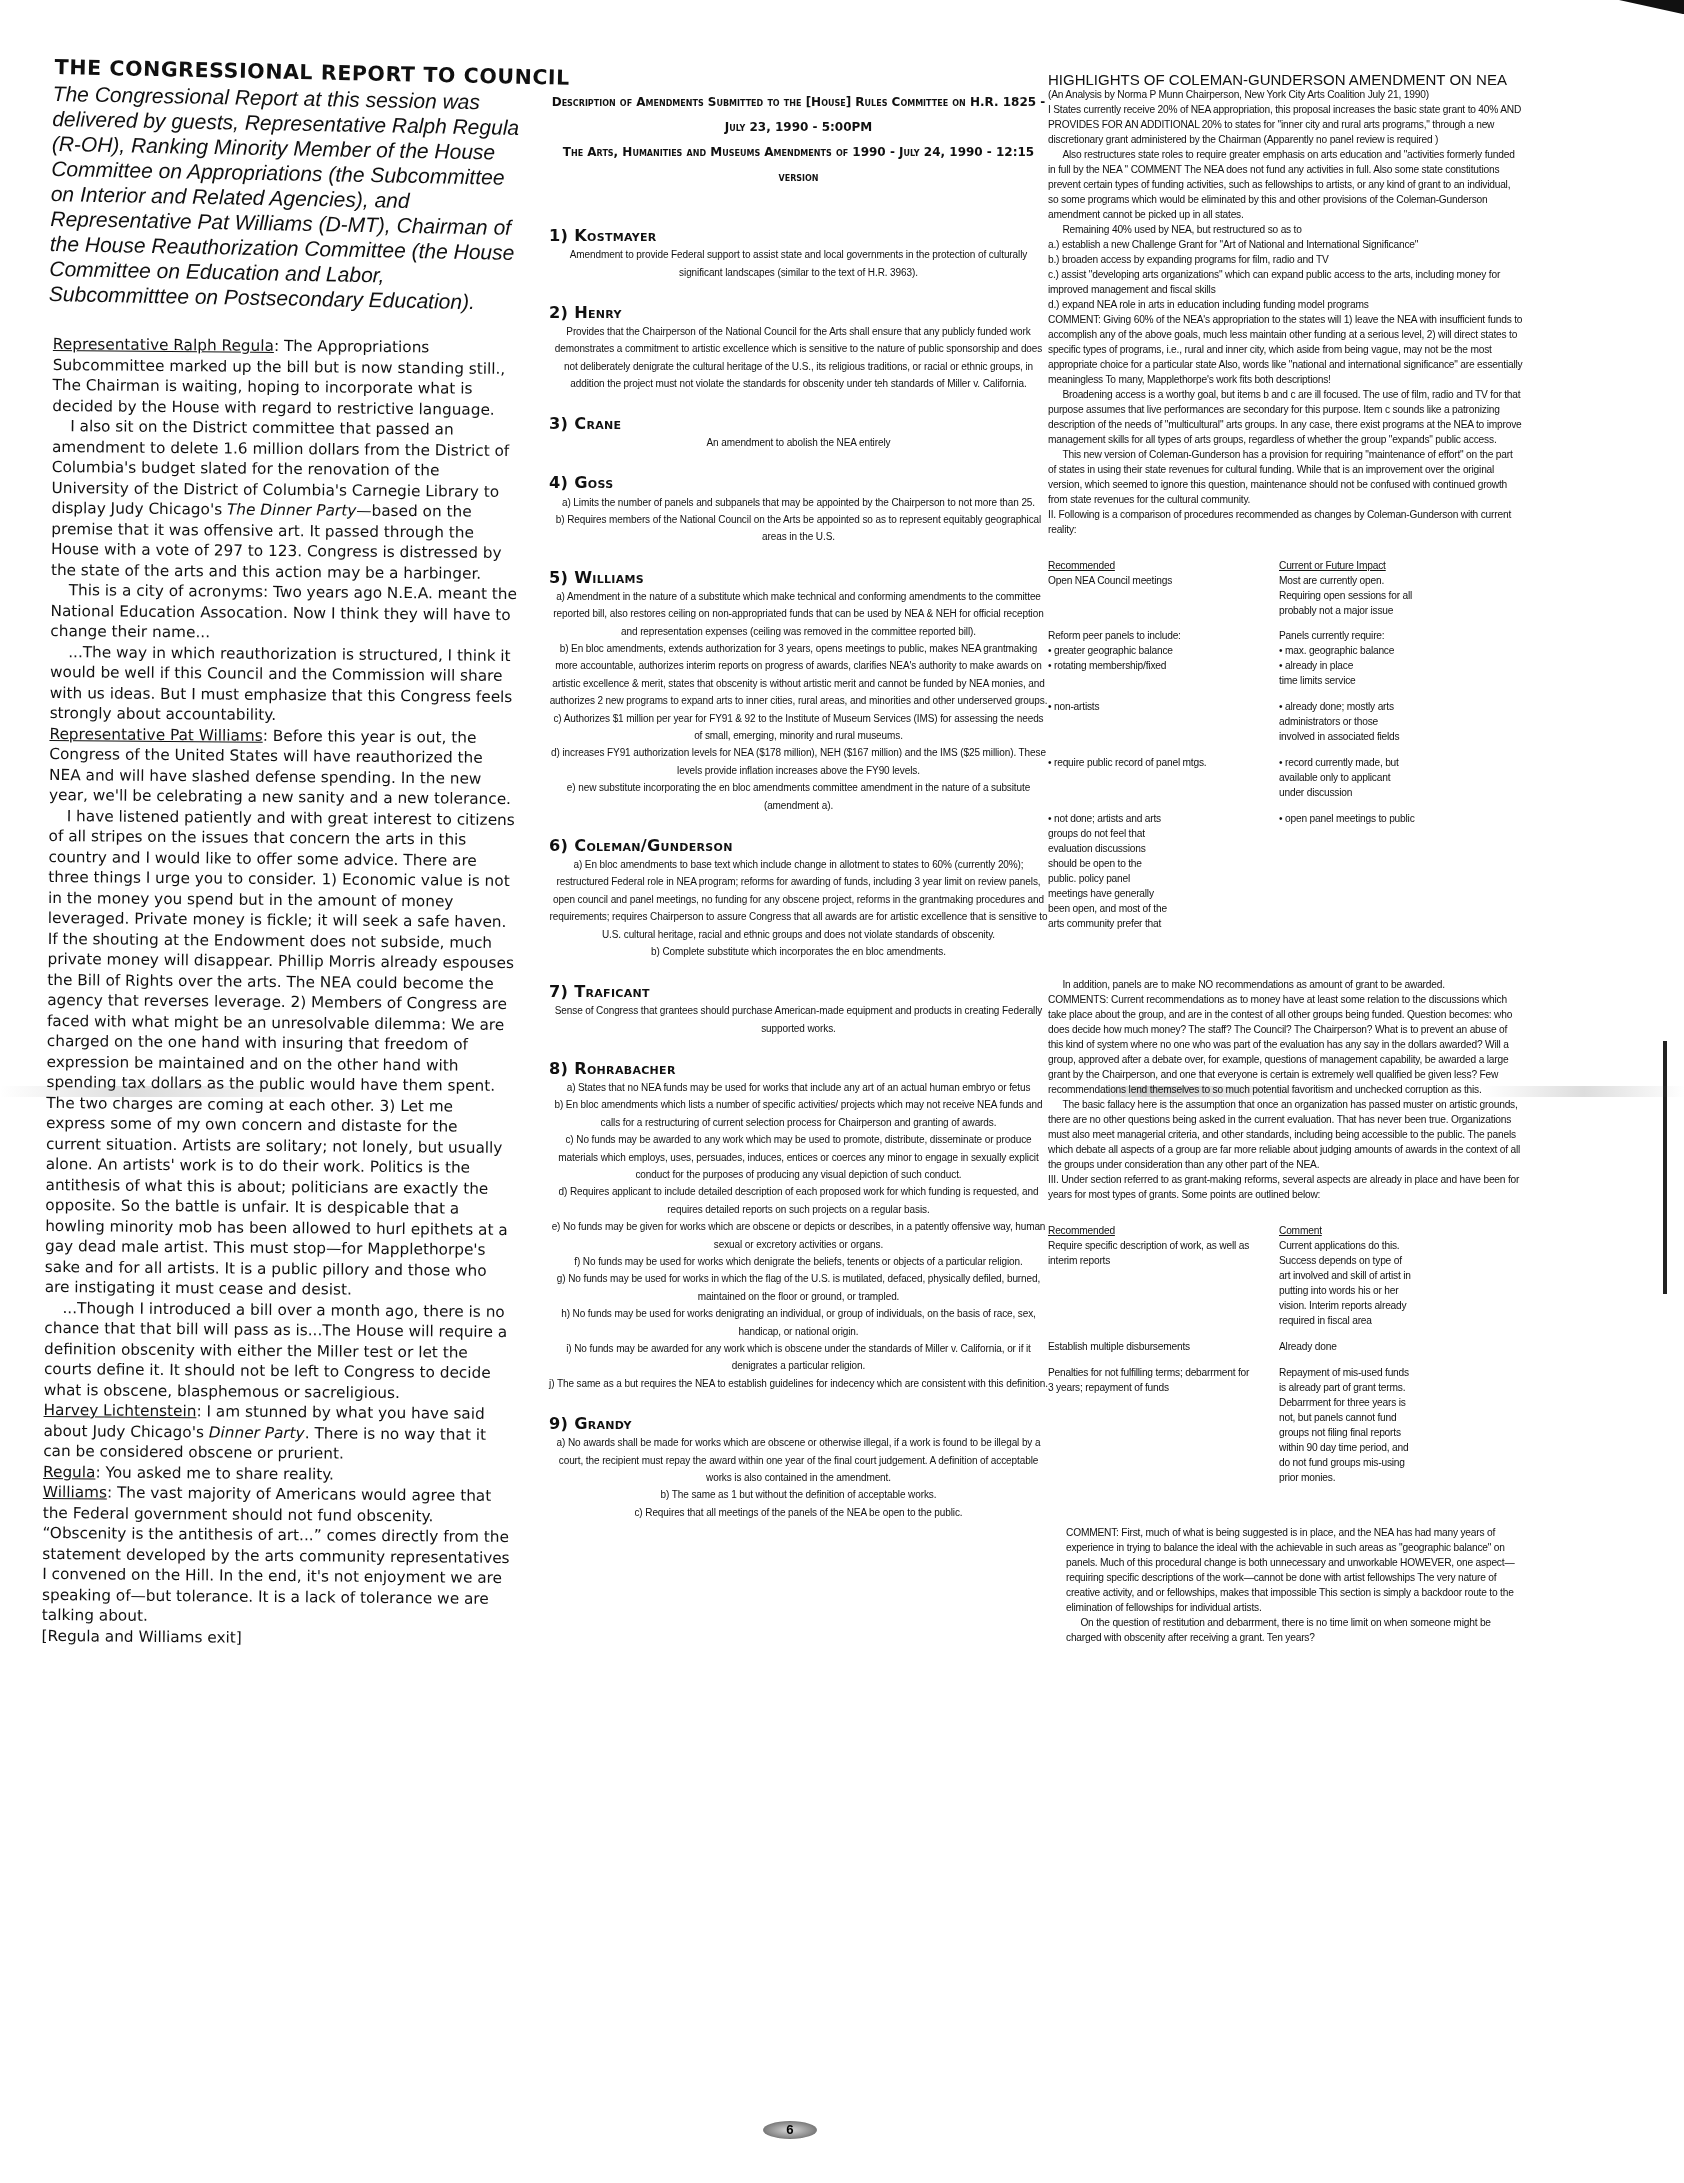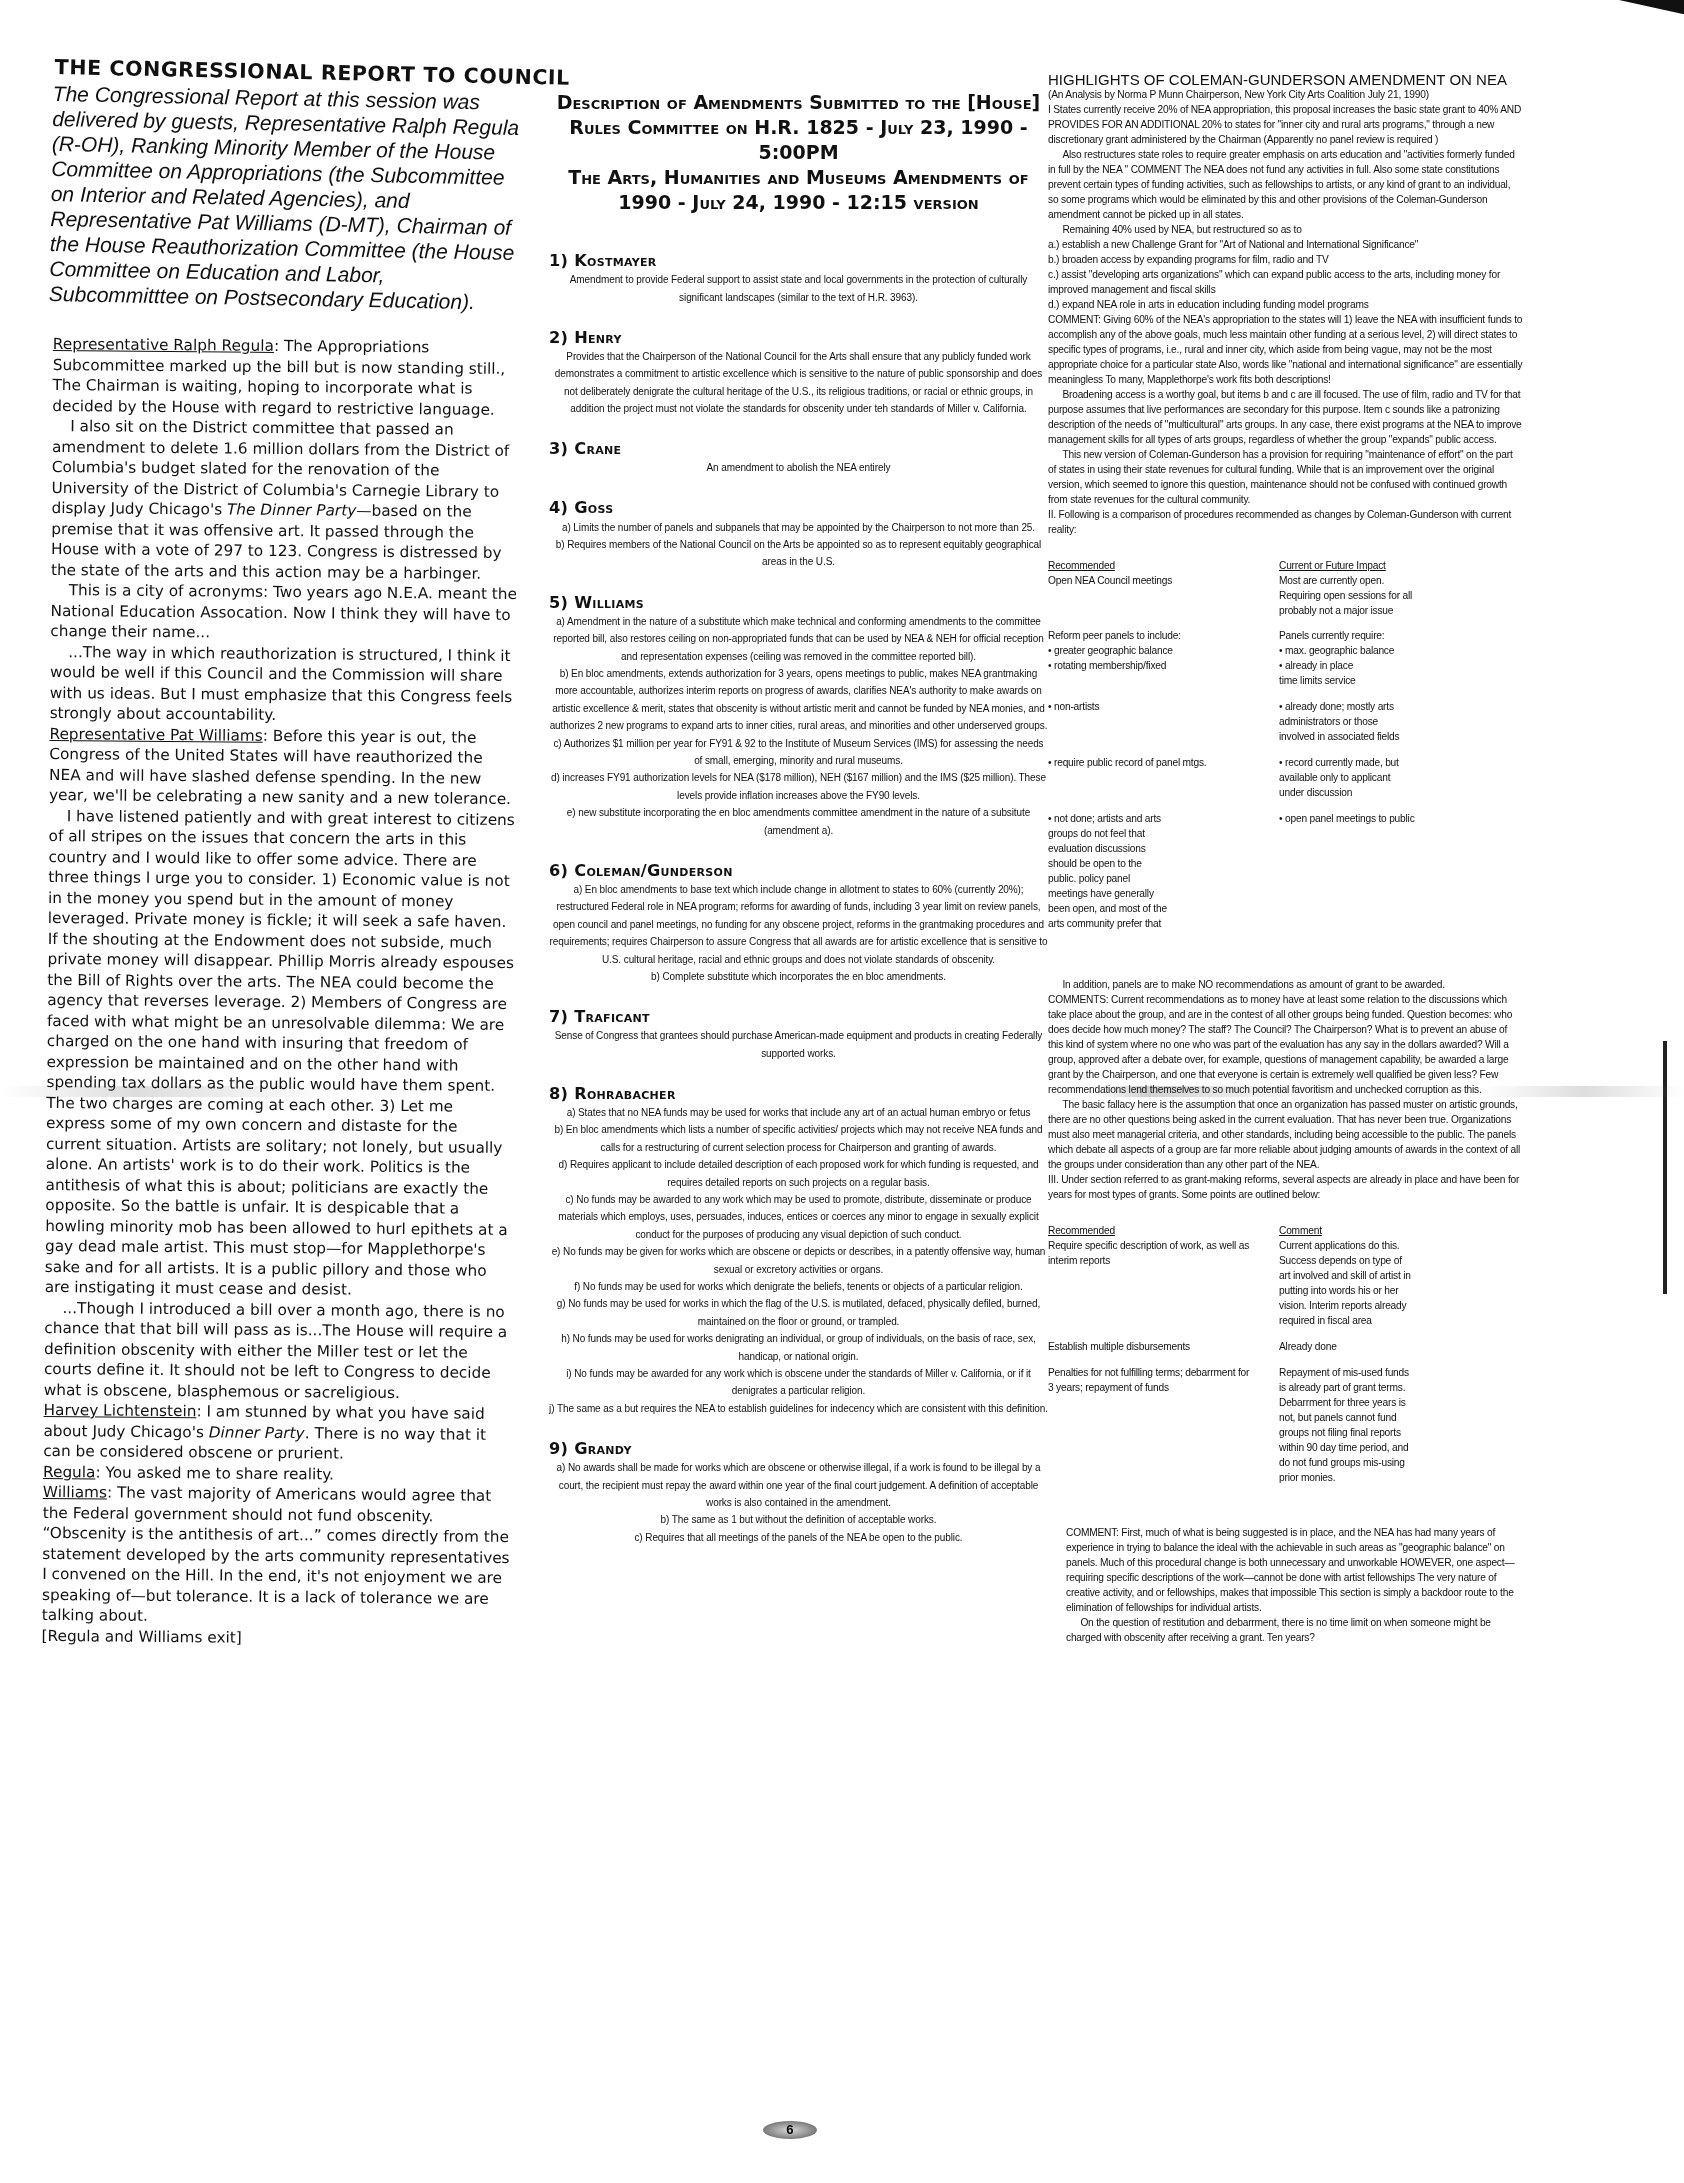--- a/index.html
+++ b/index.html
@@ -25,21 +25,21 @@
     font-family: "DejaVu Sans", sans-serif; font-size: 15.3px; line-height: 20.5px;
     transform: rotate(0.5deg); transform-origin: left top;
   }
   .c1-body p { margin: 0; }
   .c1-body p.indent { text-indent: 18px; }
   .speaker { text-decoration: underline; }
   .ital { font-style: italic; }
 
   .c2-title {
     text-align: center; font-family: "DejaVu Sans", sans-serif; font-weight: 900;
-    font-size: 19px; line-height: 25px; font-variant: small-caps; margin: 0 0 36px 0;
+    font-size: 12px; line-height: 25px; font-variant: small-caps; margin: 0 0 36px 0;
   }
   .amend { margin: 0 0 21.7px 0; }
   .amend h3 {
     margin: 0 0 1.2px 0; font-family: "DejaVu Sans", sans-serif; font-weight: 900;
     font-size: 16.2px; font-variant: small-caps; letter-spacing: 0.3px;
   }
   .amend p {
     margin: 0; font-family: "Liberation Sans", sans-serif; font-size: 10px;
     line-height: 17.4px; letter-spacing: -0.1px; text-align: center;
   }
@@ -126,22 +126,22 @@
         <p>b) Complete substitute which incorporates the en bloc amendments.</p>
       </div>
       <div class="amend">
         <h3>7) Traficant</h3>
         <p>Sense of Congress that grantees should purchase American-made equipment and products in creating Federally supported works.</p>
       </div>
       <div class="amend">
         <h3>8) Rohrabacher</h3>
         <p>a) States that no NEA funds may be used for works that include any art of an actual human embryo or fetus</p>
         <p>b) En bloc amendments which lists a number of specific activities/ projects which may not receive NEA funds and calls for a restructuring of current selection process for Chairperson and granting of awards.</p>
+        <p>c) No funds may be awarded to any work which may be used to promote, distribute, disseminate or produce materials which employs, uses, persuades, induces, entices or coerces any minor to engage in sexually explicit conduct for the purposes of producing any visual depiction of such conduct.</p>
         <p>d) Requires applicant to include detailed description of each proposed work for which funding is requested, and requires detailed reports on such projects on a regular basis.</p>
-        <p>c) No funds may be awarded to any work which may be used to promote, distribute, disseminate or produce materials which employs, uses, persuades, induces, entices or coerces any minor to engage in sexually explicit conduct for the purposes of producing any visual depiction of such conduct.</p>
         <p>e) No funds may be given for works which are obscene or depicts or describes, in a patently offensive way, human sexual or excretory activities or organs.</p>
         <p>f) No funds may be used for works which denigrate the beliefs, tenents or objects of a particular religion.</p>
         <p>g) No funds may be used for works in which the flag of the U.S. is mutilated, defaced, physically defiled, burned, maintained on the floor or ground, or trampled.</p>
         <p>h) No funds may be used for works denigrating an individual, or group of individuals, on the basis of race, sex, handicap, or national origin.</p>
         <p>i) No funds may be awarded for any work which is obscene under the standards of Miller v. California, or if it denigrates a particular religion.</p>
         <p>j) The same as a but requires the NEA to establish guidelines for indecency which are consistent with this definition.</p>
       </div>
       <div class="amend">
         <h3>9) Grandy</h3>
         <p>a) No awards shall be made for works which are obscene or otherwise illegal, if a work is found to be illegal by a court, the recipient must repay the award within one year of the final court judgement.  A definition of acceptable works is also contained in the amendment.</p>

